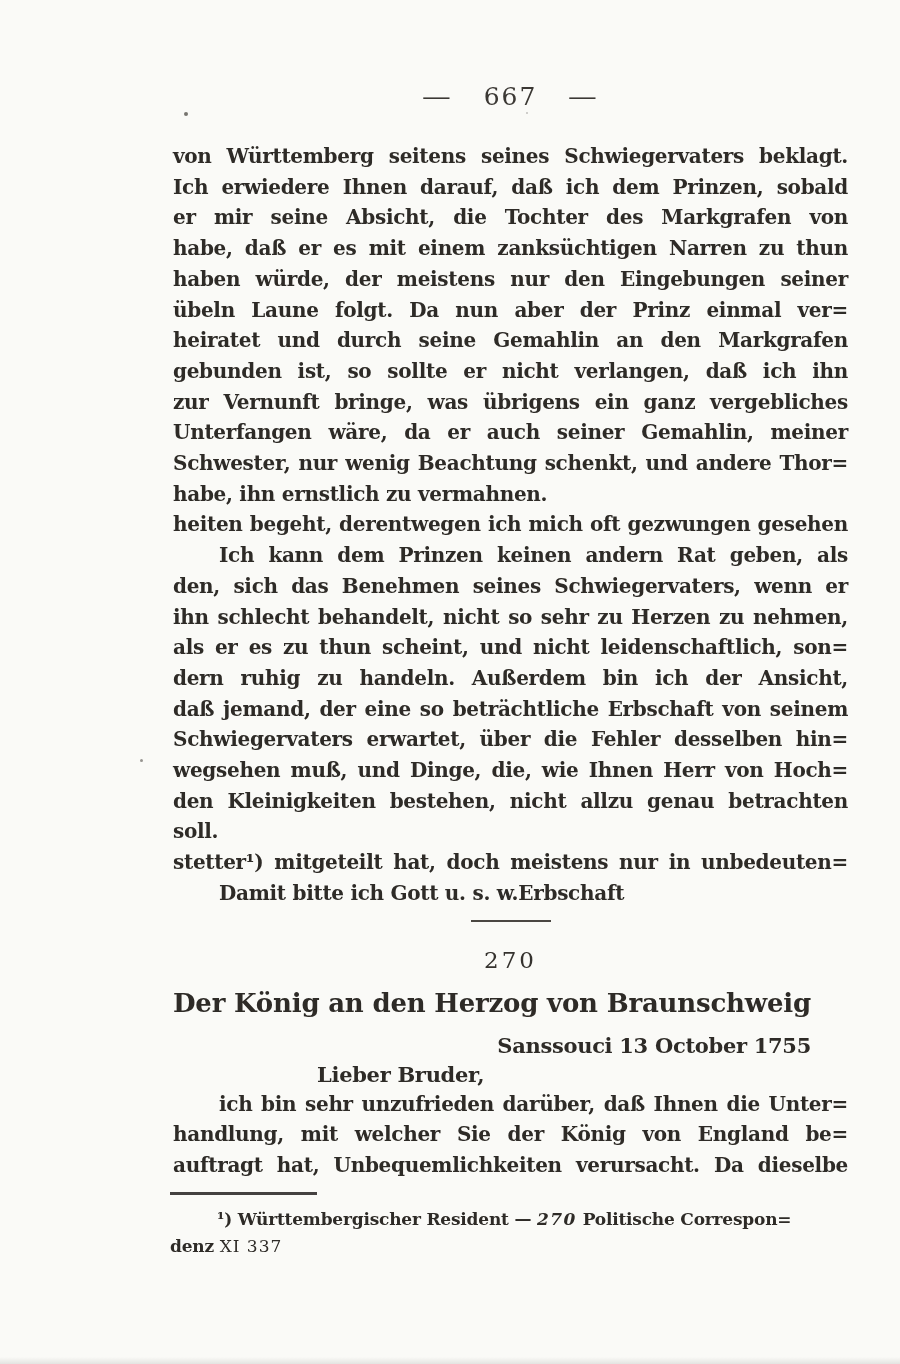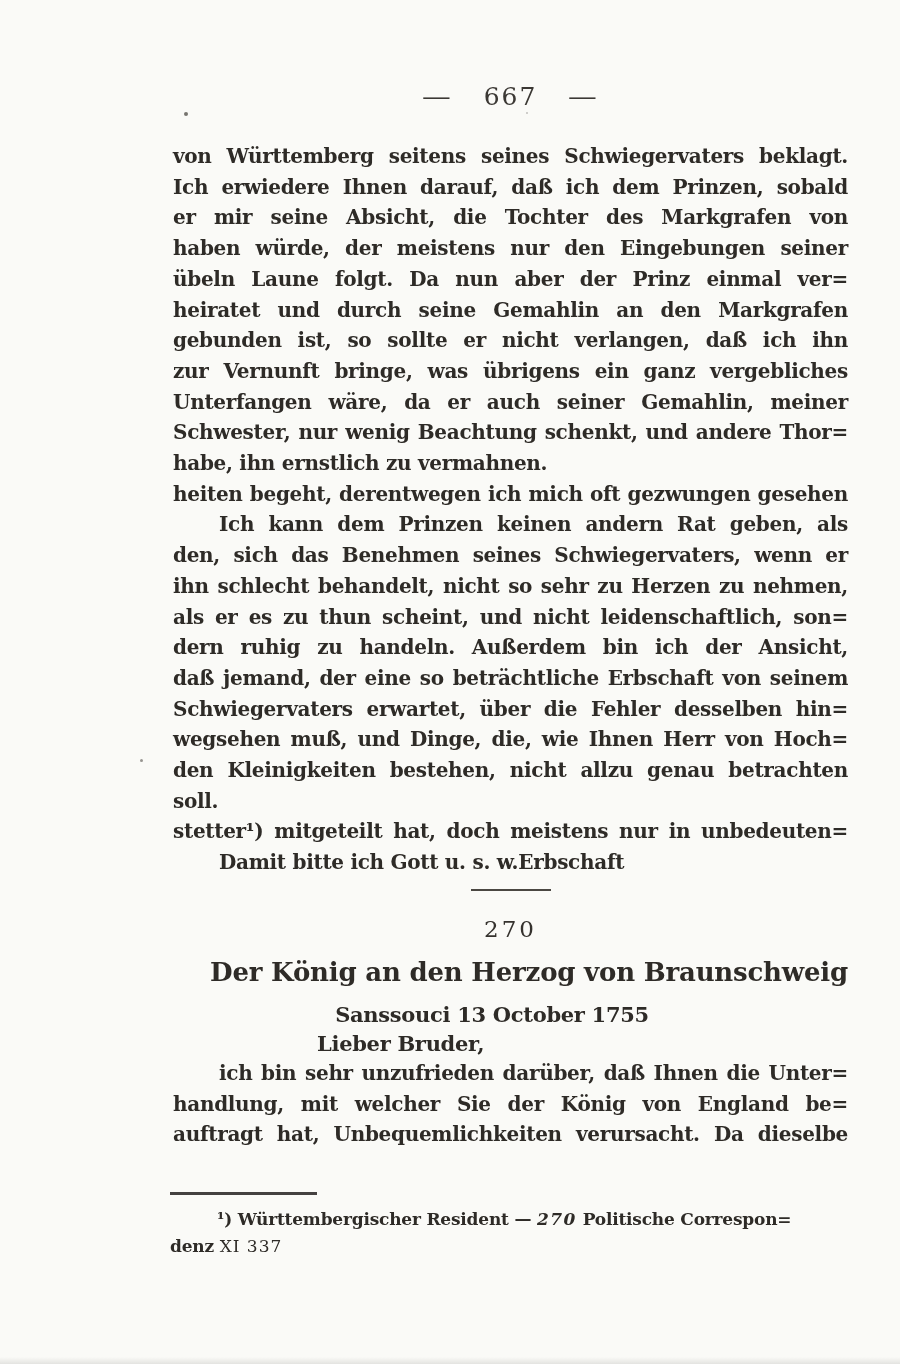--- a/index.html
+++ b/index.html
@@ -47,25 +47,25 @@
 
   .divider {
     width: 80px; height: 2px; background: #4a4742;
     margin: 11px auto 0 auto;
   }
   .letterno {
     margin-top: 23px; line-height: 30px; text-align: center;
     font-weight: normal; font-size: 23px; letter-spacing: 3px; color: #35322e;
   }
   .heading {
-    margin-top: 8px; line-height: 40px; text-align: right;
+    margin-top: 8px; line-height: 40px; text-align: left;
     font-size: 26px; letter-spacing: -0.2px;
   }
   .dateline {
-    margin-top: 8px; line-height: 30px; text-align: center; padding-right: 37px;
+    margin-top: 8px; line-height: 30px; text-align: right; padding-right: 37px;
     font-size: 21px;
   }
   .salutation {
     line-height: 28px; padding-left: 144px; font-size: 21px;
   }
   .p3 { margin-top: 0; }
 
   
   .fnrule { position: absolute; left: 170px; top: 1192px; width: 147px; height: 2.5px; background: #444140; }
   .footnote {
@@ -90,20 +90,21 @@
   <span class="speck s1"></span>
   <span class="speck s2"></span>
   <span class="speck s3"></span>
 
   <div class="textblock">
 
     <div>
       <div class="tl">von Württemberg seitens seines Schwiegervaters beklagt.</div>
       <div class="tl">Ich erwiedere Ihnen darauf, daß ich dem Prinzen, sobald</div>
       <div class="tl">er mir seine Absicht, die Tochter des Markgrafen von</div>
+      <div class="tl">habe, daß er es mit einem zanksüchtigen Narren zu thun</div>
       <div class="tl">haben würde, der meistens nur den Eingebungen seiner</div>
       <div class="tl">übeln Laune folgt.  Da nun aber der Prinz einmal ver=</div>
       <div class="tl">heiratet und durch seine Gemahlin an den Markgrafen</div>
       <div class="tl">gebunden ist, so sollte er nicht verlangen, daß ich ihn</div>
       <div class="tl">zur Vernunft bringe, was übrigens ein ganz vergebliches</div>
       <div class="tl">Unterfangen wäre, da er auch seiner Gemahlin, meiner</div>
       <div class="tl">Schwester, nur wenig Beachtung schenkt, und andere Thor=</div>
       <div class="tl last">habe, ihn ernstlich zu vermahnen.</div>
       <div class="tl">heiten begeht, derentwegen ich mich oft gezwungen gesehen</div>
     </div>

